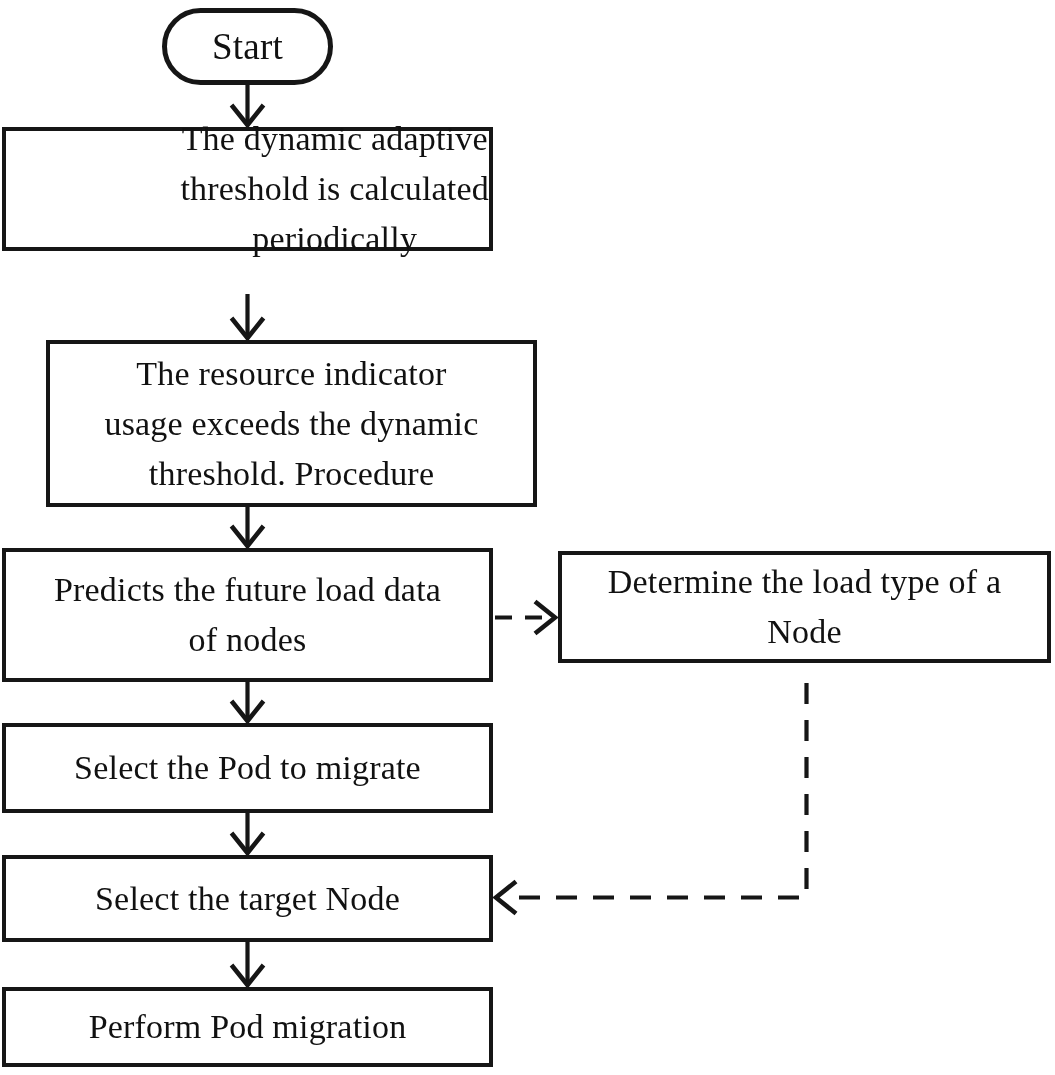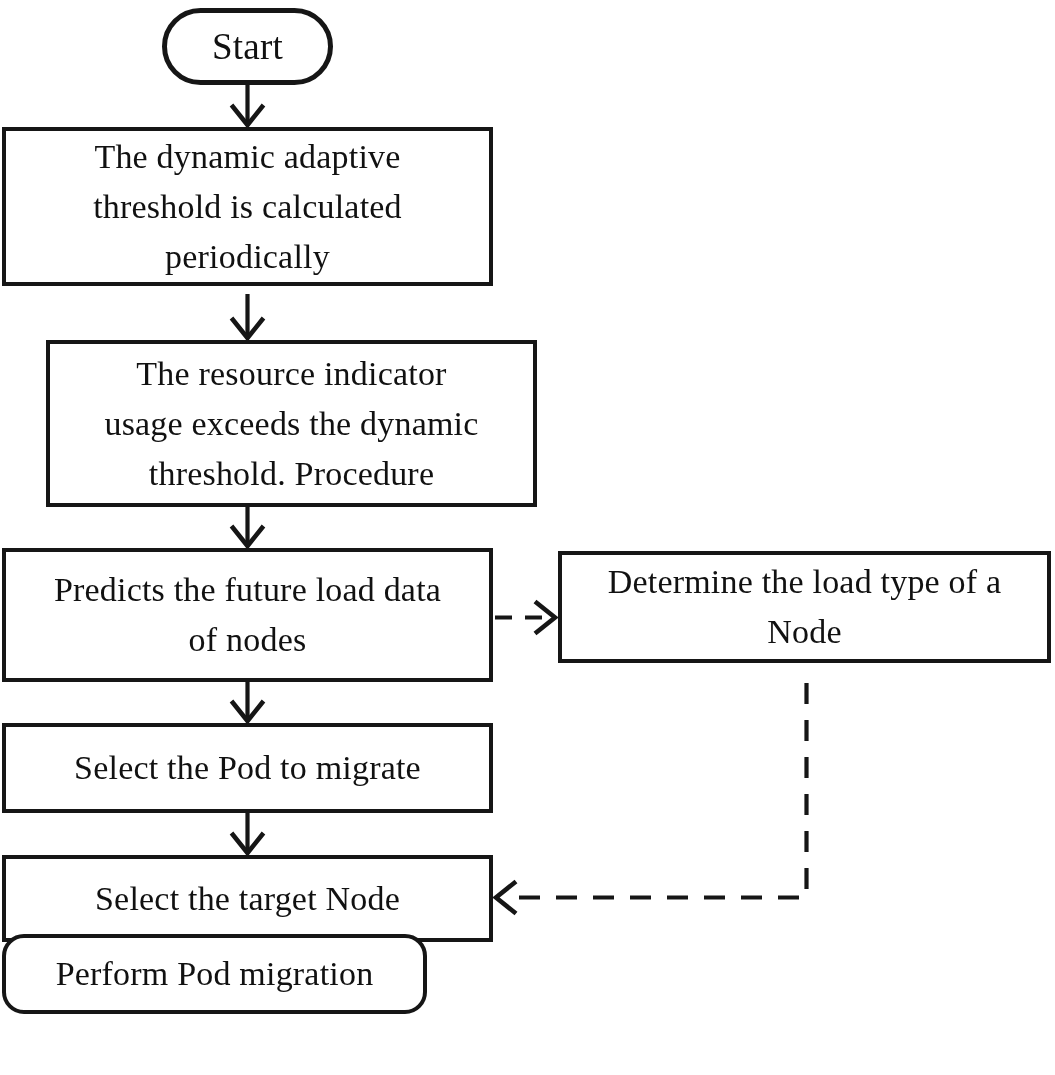--- a/index.html
+++ b/index.html
@@ -113,21 +113,21 @@
     <g>
       <path class="edge dashed-elbow" d="M 806.5 683 L 806.5 897.5 L 505 897.5"></path>
       <polyline class="arrowhead" points="516,881.5 496,897.5 516,913.5"></polyline>
     </g>
   </svg>
 
   <div class="node stadium" style="left:162px; top:8px; width:171px; height:77px;">
     <span class="label">Start</span>
   </div>
 
-  <div class="node" style="left:2px; top:127px; width:491px; height:159px;">
+  <div class="node" style="left:2px; top:127px; width:491px; height:124px;justify-content:flex-end;">
     <span class="label">The dynamic adaptive
 threshold is calculated
 periodically</span>
   </div>
 
   <div class="node" style="left:2px; top:340px; width:491px; height:167px;margin-left:44px;">
     <span class="label">The resource indicator
 usage exceeds the dynamic
 threshold. Procedure</span>
   </div>
@@ -138,21 +138,21 @@
   </div>
 
   <div class="node" style="left:2px; top:723px; width:491px; height:90px;text-align:right;">
     <span class="label">Select the Pod to migrate</span>
   </div>
 
   <div class="node" style="left:2px; top:855px; width:491px; height:87px;">
     <span class="label">Select the target Node</span>
   </div>
 
-  <div class="node" style="left:2px; top:934px; width:425px; height:80px;border-radius:22px;">
+  <div class="node" style="left:2px; top:987px; width:491px; height:80px;">
     <span class="label">Perform Pod migration</span>
   </div>
 
   <div class="node" style="left:558px; top:551px; width:493px; height:112px;">
     <span class="label">Determine the load type of a
 Node</span>
   </div>
 
 </div>
 

